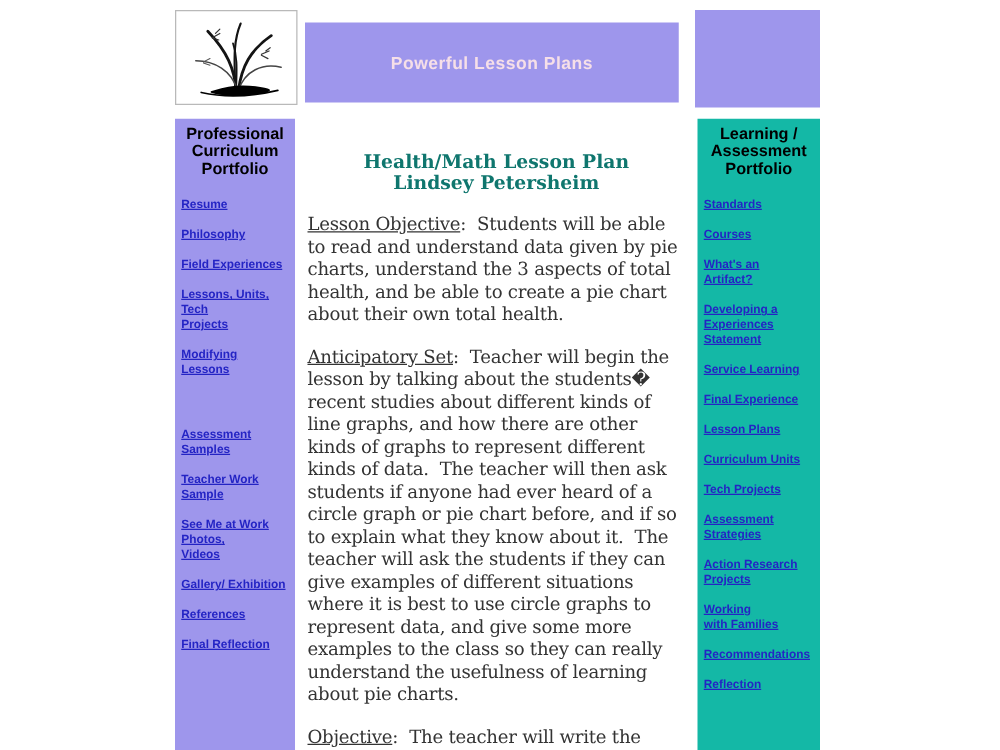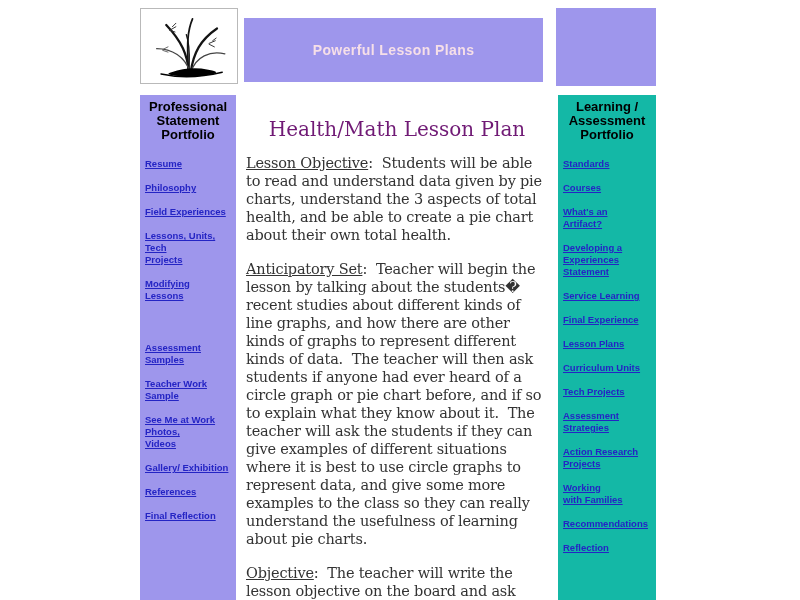--- a/index.html
+++ b/index.html
@@ -25,21 +25,21 @@
   .content{width:310px;background:#fff;box-sizing:border-box;padding:0 4px;color:#333;
            font-family:"DejaVu Serif","Liberation Serif",serif;}
   .bgap2{width:6px;}
   .rsb{flex:1;box-sizing:border-box;padding:3px 4px;}
 
   .sb-heading{color:#000;font-weight:bold;font-size:13px;line-height:14px;
               text-align:center;margin:2px 0 16px 0;}
   .slink{display:block;font-size:9.5px;line-height:12px;font-weight:bold;
          text-decoration:underline;margin:0 0 12px 1px;white-space:pre-line;cursor:pointer;}
 
-  .doc-title{text-align:center;font-size:20px;line-height:17px;margin-top:26px;color:#701a75;}
+  .doc-title{text-align:center;font-size:15px;line-height:17px;margin-top:26px;color:#0f766e;font-weight:bold;}
   .para{white-space:pre-wrap;font-size:14.5px;line-height:18px;letter-spacing:-0.2px;
         margin:16px 0 0 0;}
   .ul{text-decoration:underline;}
 
   .logo-svg{width:92px;height:70px;}
 </style>
 </head>
 <body>
 
 <div class="page">
@@ -69,21 +69,21 @@
           <span class="banner-title" style="color: rgb(246, 223, 232);">Powerful Lesson Plans</span>
         </div>
       </div>
       <div class="hgap2"></div>
       <div class="tr-cell" style="background: rgb(158, 150, 236);"></div>
     </div>
 
     <div class="bod">
 
       <div class="lsb sidebar" style="background: rgb(158, 150, 236);">
-        <div class="sb-heading">Professional Statement Portfolio</div>
+        <div class="sb-heading">Professional Curriculum Portfolio</div>
         <a class="slink" style="color: rgb(36, 36, 196);">Resume</a>
         <a class="slink" style="color: rgb(36, 36, 196);">Philosophy</a>
         <a class="slink" style="color: rgb(36, 36, 196);">Field Experiences</a>
         <a class="slink" style="color: rgb(36, 36, 196);">Lessons, Units, Tech
 Projects</a>
         <a class="slink" style="color: rgb(36, 36, 196);">Modifying
 Lessons</a>
         <a class="slink" style="color: rgb(36, 36, 196); margin-top: 40px;">Assessment Samples</a>
         <a class="slink" style="color: rgb(36, 36, 196);">Teacher Work Sample</a>
         <a class="slink" style="color: rgb(36, 36, 196);">See Me at Work Photos,
@@ -91,20 +91,21 @@
         <a class="slink" style="color: rgb(36, 36, 196);">Gallery/ Exhibition</a>
         <a class="slink" style="color: rgb(36, 36, 196);">References</a>
         <a class="slink" style="color: rgb(36, 36, 196);">Final Reflection</a>
       </div>
 
       <div class="bgap1"></div>
 
       <div class="content">
         <div class="doc-title">
           <div>Health/Math Lesson Plan</div>
+          <div>Lindsey Petersheim</div>
         </div>
 
         <p class="para"><span class="ul">Lesson Objective</span><span>:</span><span>  Students will be able to read and understand data given by pie charts, understand the 3 aspects of total health, and be able to create a pie chart about their own total health.</span></p>
 
         <p class="para"><span class="ul">Anticipatory Set</span><span>:</span><span>  Teacher will begin the lesson by talking about the students� recent studies about different kinds of line graphs, and how there are other kinds of graphs to represent different kinds of data.  The teacher will then ask students if anyone had ever heard of a circle graph or pie chart before, and if so to explain what they know about it.  The teacher will ask the students if they can give examples of different situations where it is best to use circle graphs to represent data, and give some more examples to the class so they can really understand the usefulness of learning about pie charts.</span></p>
 
         <p class="para"><span class="ul">Objective</span><span>:</span><span>  The teacher will write the lesson objective on the board and ask students to copy it down in the beginning of their notes for the day as the teacher reads the objective out loud to be sure students understand what they will be accomplishing that day.</span></p>
 
       </div>
 

